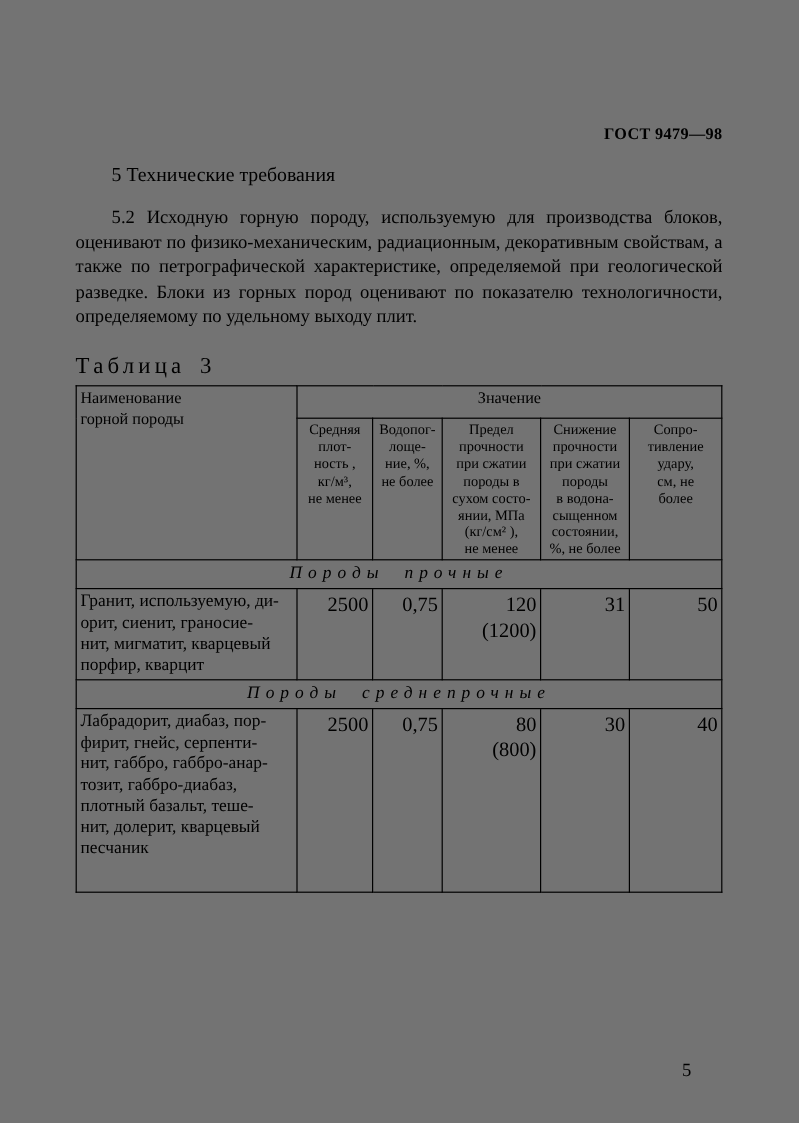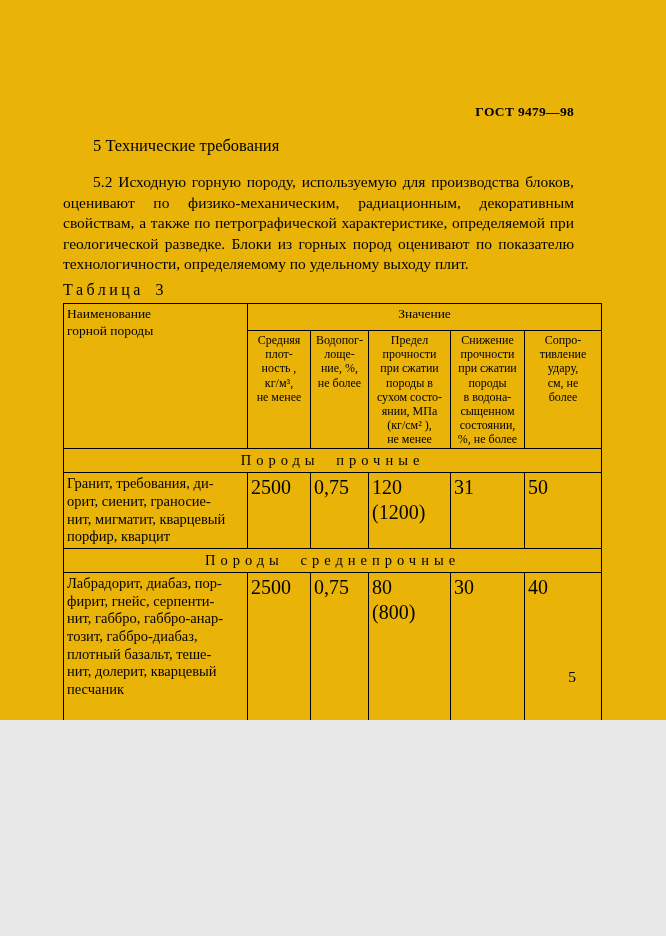--- a/index.html
+++ b/index.html
@@ -1,25 +1,25 @@
 <!DOCTYPE html>
 <html><head>
 <meta charset="utf-8">
 <style>
   html, body { margin:0; padding:0; background:#e8e8e8; }
   .page {
     position: relative;
     width: 666px;
-    height: 720px;
+    height: 936px;
     margin: 0 auto;
-    background: #eab308;
+    background: #737373;
     color: #000;
     font-family: "Liberation Serif", "DejaVu Serif", serif;
     box-sizing: border-box;
-    padding: 104px 92px 0 63px;
+    padding: 104px 64px 0 63px;
     overflow: hidden;
   }
   .doc-header {
     text-align: right;
     font-weight: bold;
     font-size: 13.5px;
     letter-spacing: 0.3px;
     margin-bottom: 16px;
   }
   .section-title {
@@ -28,23 +28,23 @@
     margin: 0 0 16px 30px;
   }
   .para {
     font-size: 15.5px;
     line-height: 1.33;
     text-align: justify;
     text-indent: 30px;
     margin: 0 0 1px 0;
   }
   .table-caption {
-    margin-top: 6px;
+    margin-top: 20px;
     margin-bottom: 4px;
-    font-size: 16px;
+    font-size: 19px;
     letter-spacing: 3.5px;
     word-spacing: 4px;
   }
   table.data-table {
     width: 538px;
     table-layout: fixed;
     border-collapse: collapse;
   }
   table.data-table td {
     border: 1px solid #000;
@@ -71,30 +71,31 @@
     white-space: pre-line;
     line-height: 1.18;
     padding: 4px 2px;
   }
   tr.group-row td {
     text-align: center;
     font-size: 14.5px;
     letter-spacing: 5px;
     word-spacing: 8px;
     padding: 3px 2px;
+    font-style: italic;
   }
   td.name-cell {
     font-size: 14.5px;
     white-space: pre-line;
     line-height: 1.22;
     padding: 4px 5px 6px 6px;
   }
   td.value-cell {
-    font-size: 20px;
-    text-align: left;
+    font-size: 17px;
+    text-align: right;
     white-space: pre-line;
     line-height: 1.25;
     padding-top: 5px;
   }
   tr.last-row td { height: 148px; }
   .page-number {
     position: absolute;
     right: 90px;
     bottom: 34px;
     font-size: 15.5px;
@@ -160,21 +161,21 @@
 тивление
 удару,
 см, не
 более</td>
       </tr>
 
       <tr class="group-row">
         <td colspan="6">Породы прочные</td>
       </tr>
       <tr>
-        <td class="name-cell">Гранит, требования, ди-
+        <td class="name-cell">Гранит, используемую, ди-
 орит, сиенит, граносие-
 нит, мигматит, кварцевый
 порфир, кварцит</td>
         <td class="value-cell">2500</td>
         <td class="value-cell">0,75</td>
         <td class="value-cell">120
 (1200)</td>
         <td class="value-cell">31</td>
         <td class="value-cell">50</td>
       </tr>

